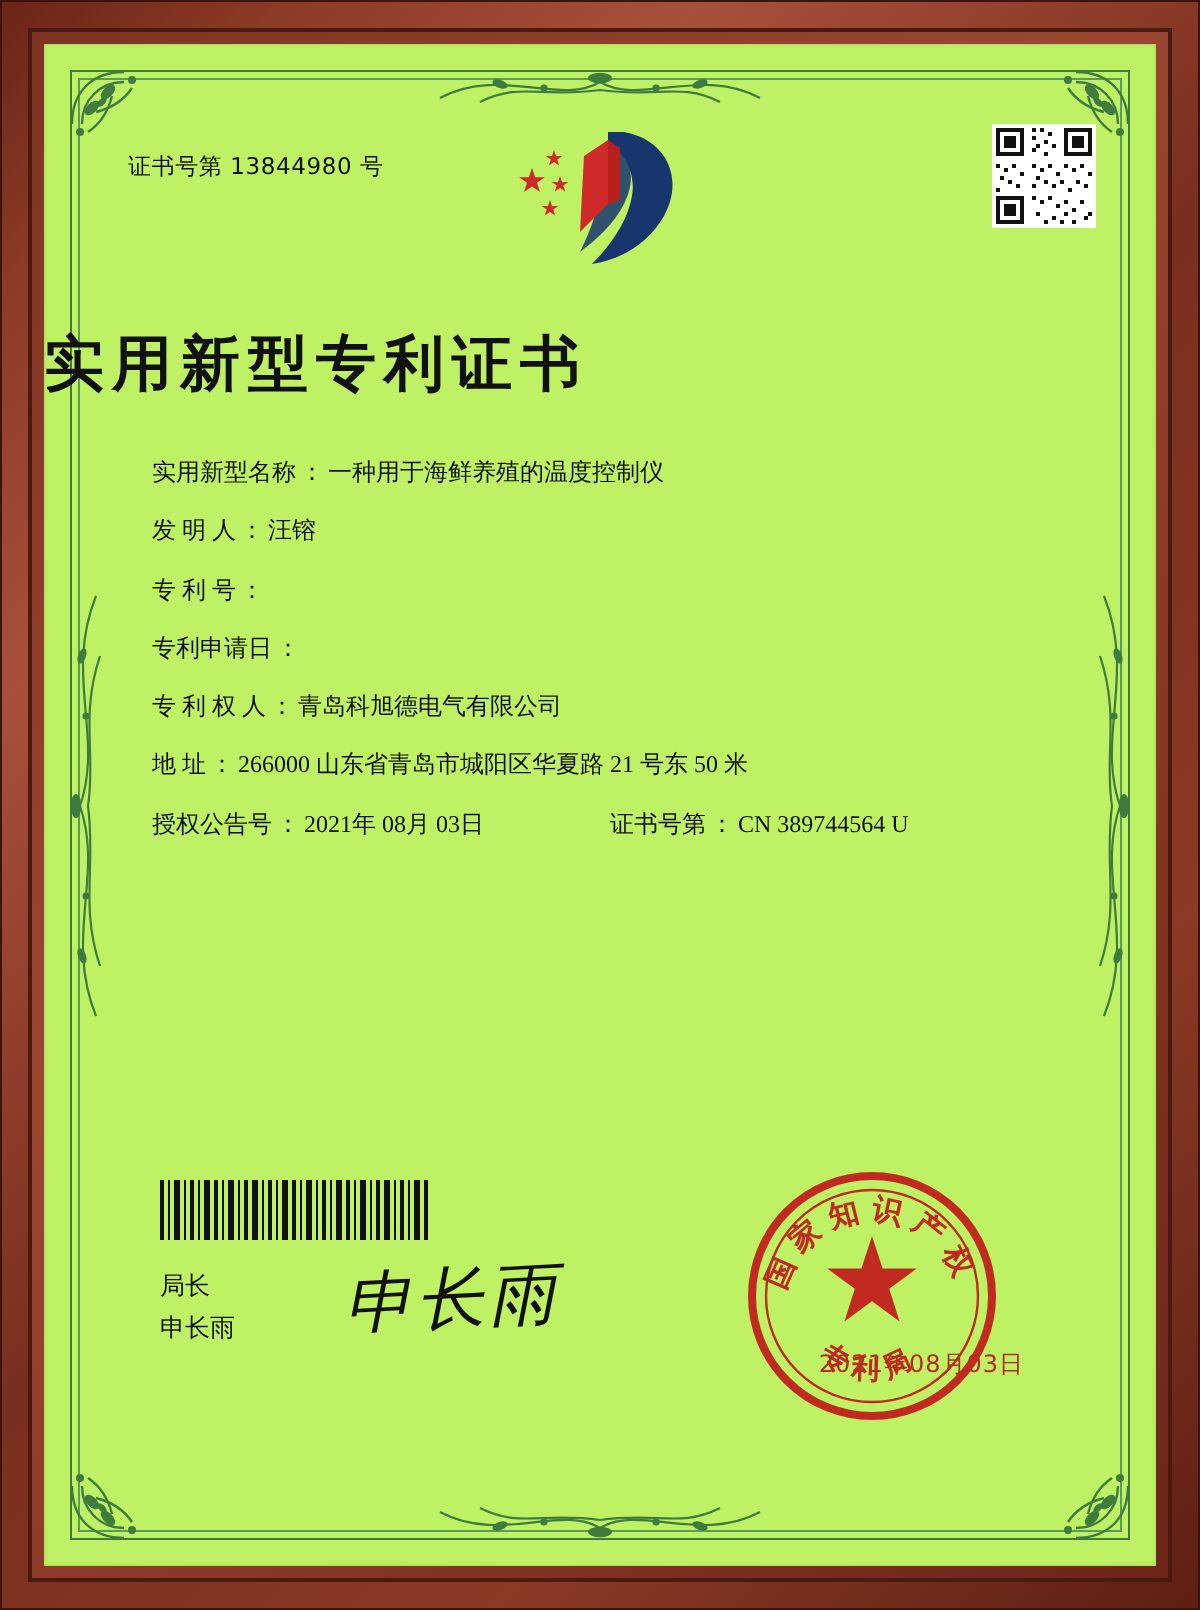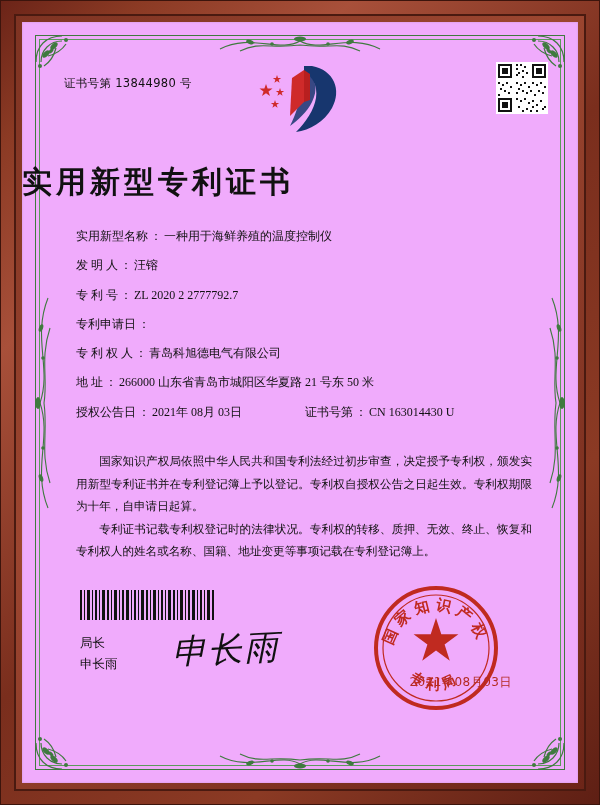--- a/index.html
+++ b/index.html
@@ -40,21 +40,21 @@
     height: 777px;
     box-sizing: border-box;
     border: 2px solid #4a1a10;
     background: linear-gradient(135deg, #7e3322 0%, #9c4630 40%, #6d2518 100%);
   }
   .paper {
     position: absolute;
     left: 22px; top: 22px;
     width: 556px;
     height: 761px;
-    background: #f0abfc;
+    background: #bef264;
     box-sizing: border-box;
     box-shadow: inset 0 0 2px rgba(0,0,0,0.15);
   }
 
   
   .green-border {
     position: absolute;
     left: 13px; top: 13px;
     right: 13px; bottom: 13px;
     border: 1.5px solid #3f7a3f;
@@ -451,21 +451,20 @@
 
       <div class="field-row">
         <span class="field-label">发 明 人</span>
         <span class="field-sep">：</span>
         <span class="field-value">汪镕</span>
       </div>
 
       <div class="field-row">
         <span class="field-label">专 利 号</span>
         <span class="field-sep">：</span>
-        <span class="field-value">ZL 2020 2 2777792.7</span>
       </div>
 
       <div class="field-row">
         <span class="field-label">专利申请日</span>
         <span class="field-sep">：</span>
       </div>
 
       <div class="field-row">
         <span class="field-label">专 利 权 人</span>
         <span class="field-sep">：</span>
@@ -473,37 +472,33 @@
       </div>
 
       <div class="field-row">
         <span class="field-label">地 址</span>
         <span class="field-sep">：</span>
         <span class="field-value">266000 山东省青岛市城阳区华夏路 21 号东 50 米</span>
       </div>
 
       <div class="field-row inline-two">
         <span class="half-left">
-          <span class="field-label">授权公告日</span>
+          <span class="field-label">授权公告号</span>
           <span class="field-sep">：</span>
           <span class="field-value">2021年 08月 03日</span>
         </span>
         <span class="half-right">
           <span class="field-label">证书号第</span>
           <span class="field-sep">：</span>
-          <span class="field-value">CN 163014430 U</span>
+          <span class="field-value">CN 389744564 U</span>
         </span>
       </div>
 
     </div>
 
-    <div class="body-text">
-      <p>国家知识产权局依照中华人民共和国专利法经过初步审查，决定授予专利权，颁发实用新型专利证书并在专利登记簿上予以登记。专利权自授权公告之日起生效。专利权期限为十年，自申请日起算。</p>
-      <p>专利证书记载专利权登记时的法律状况。专利权的转移、质押、无效、终止、恢复和专利权人的姓名或名称、国籍、地址变更等事项记载在专利登记簿上。</p>
-    </div>
 
     <div class="barcode">
       <svg viewBox="0 0 136 30" width="136" height="30">
         <g fill="#111">
           <rect x="0" y="0" width="2" height="30"></rect>
             <rect x="4" y="0" width="1" height="30"></rect>
           <rect x="7" y="0" width="3" height="30"></rect>
             <rect x="12" y="0" width="1" height="30"></rect>
           <rect x="15" y="0" width="2" height="30"></rect>
             <rect x="19" y="0" width="1" height="30"></rect>

